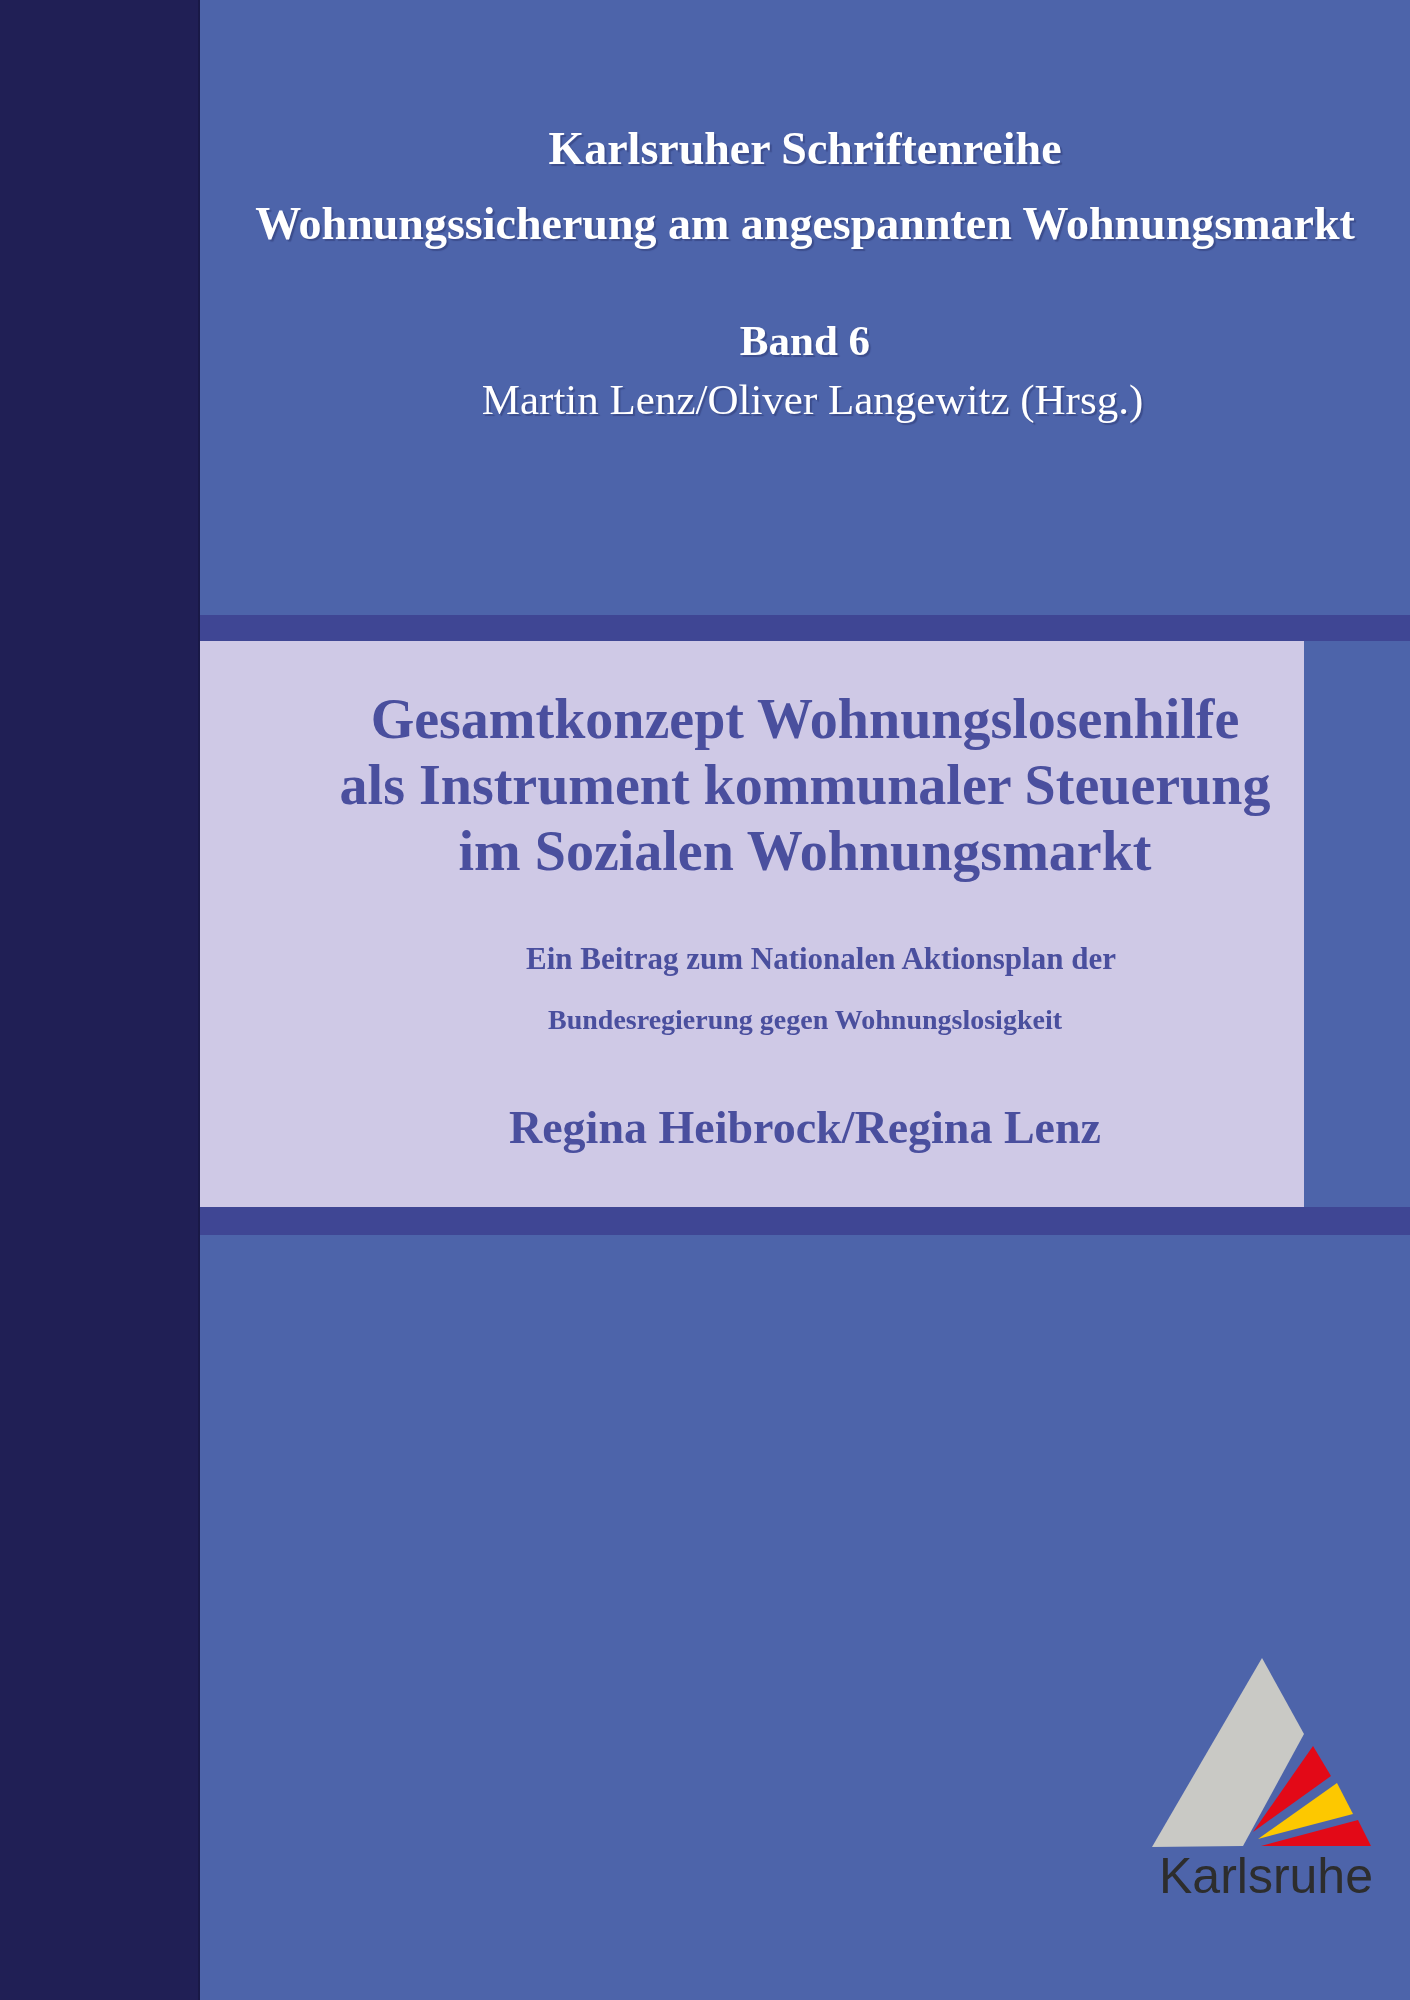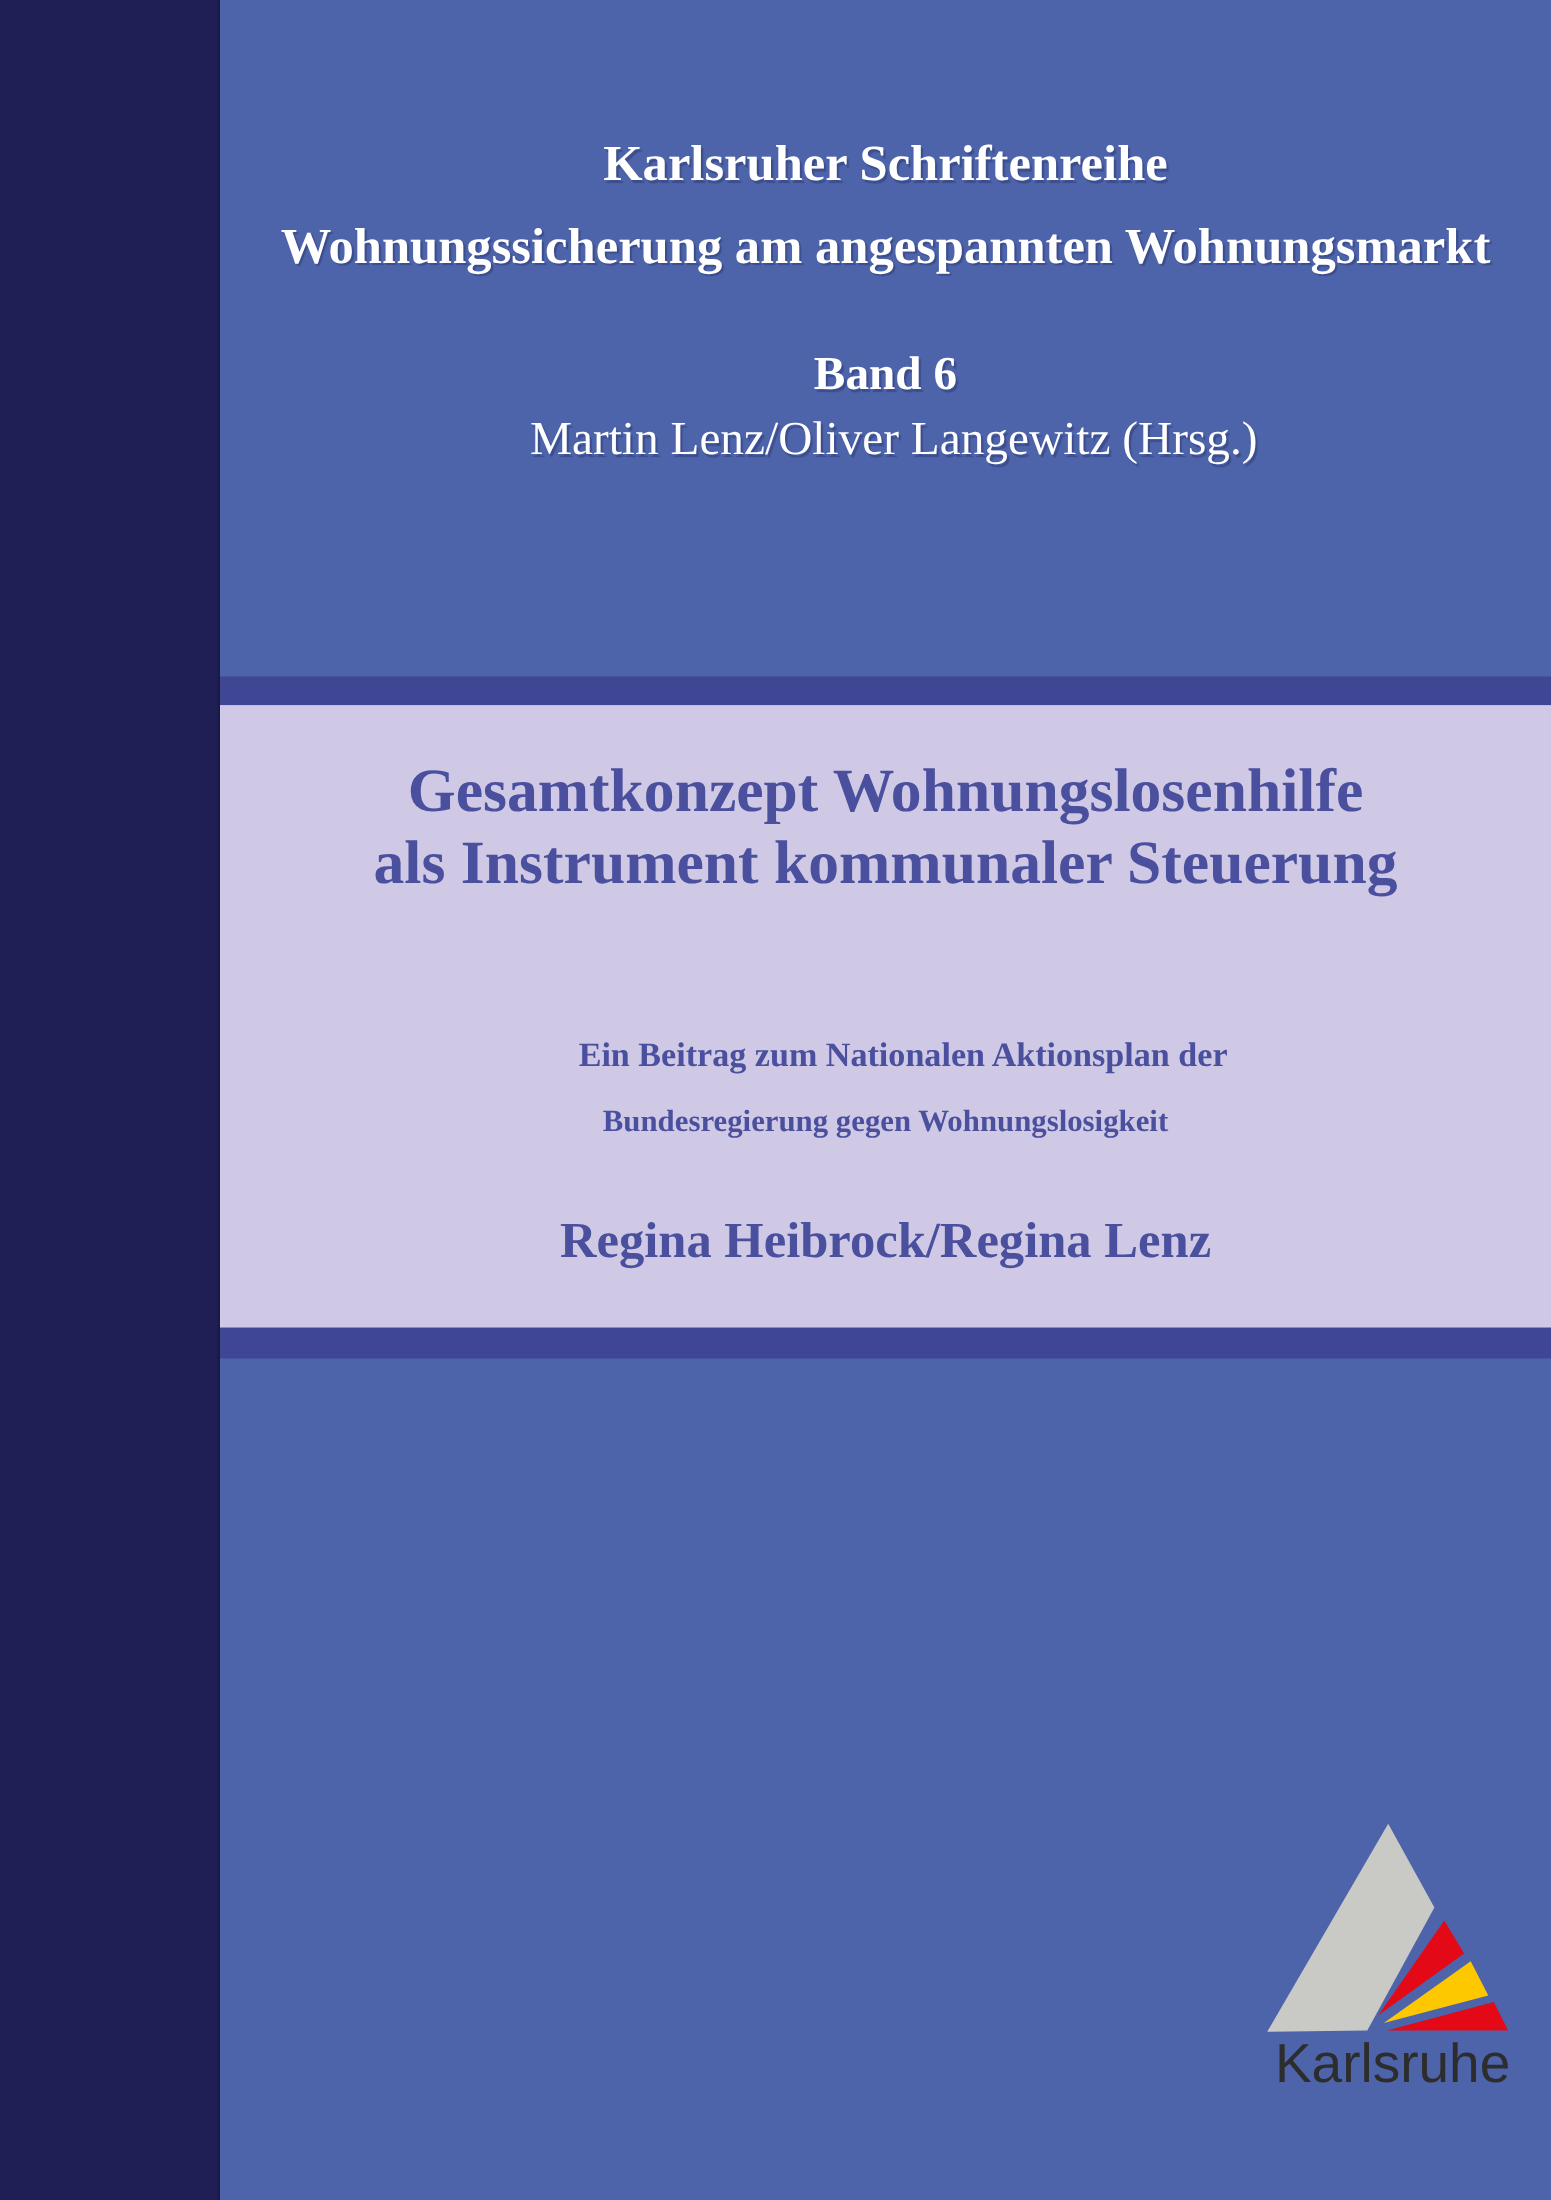--- a/index.html
+++ b/index.html
@@ -37,21 +37,21 @@
   .series-1{top:126px;font-size:46px;font-weight:bold;}
   .series-2{top:201px;font-size:46px;font-weight:bold;}
   .band{top:273px;font-size:43px;font-weight:bold;margin-top:46px;}
   .editors{top:378px;font-size:43px;font-weight:normal;padding-left:15px;}
 
   .bar{position:absolute;left:0;width:1210px;background:var(--bar);}
   .bar-top{top:615px;height:26px;}
   .bar-bottom{top:1207px;height:28px;}
 
   .panel{
-    position:absolute;left:0;top:641px;width:1210px;height:566px;
+    position:absolute;left:0;top:641px;width:1104px;height:566px;
     background:var(--panel);
   }
   .pline{
     position:absolute;left:0;width:1210px;text-align:center;
     color:var(--title-text);font-weight:bold;line-height:1;white-space:nowrap;
   }
   .title-1{top:50px;font-size:56px;}
   .title-2{top:116px;font-size:56px;}
   .title-3{top:182px;font-size:56px;}
   .subtitle-1{top:302px;font-size:31px;padding-left:32px;}
@@ -76,20 +76,21 @@
     <div class="hline series-2">Wohnungssicherung am angespannten Wohnungsmarkt</div>
     <div class="hline series-1">Karlsruher Schriftenreihe</div>
     <div class="hline band">Band 6</div>
     <div class="hline editors">Martin Lenz/Oliver Langewitz (Hrsg.)</div>
 
     <div class="bar bar-top"></div>
 
     <div class="panel">
       <div class="pline title-1">Gesamtkonzept Wohnungslosenhilfe</div>
       <div class="pline title-2">als Instrument kommunaler Steuerung</div>
+      <div class="pline title-3">im Sozialen Wohnungsmarkt</div>
       <div class="pline subtitle-1">Ein Beitrag zum Nationalen Aktionsplan der</div>
       <div class="pline subtitle-2">Bundesregierung gegen Wohnungslosigkeit</div>
       <div class="pline authors">Regina Heibrock/Regina Lenz</div>
     </div>
 
     <div class="bar bar-bottom"></div>
 
     <svg class="logo" viewBox="0 0 310 320">
       <polygon points="162,38 204,114 143,226 52,227" fill="var(--logo-gray)"></polygon>
       <polygon points="153,212 213,126 231,156" fill="var(--logo-red)"></polygon>

